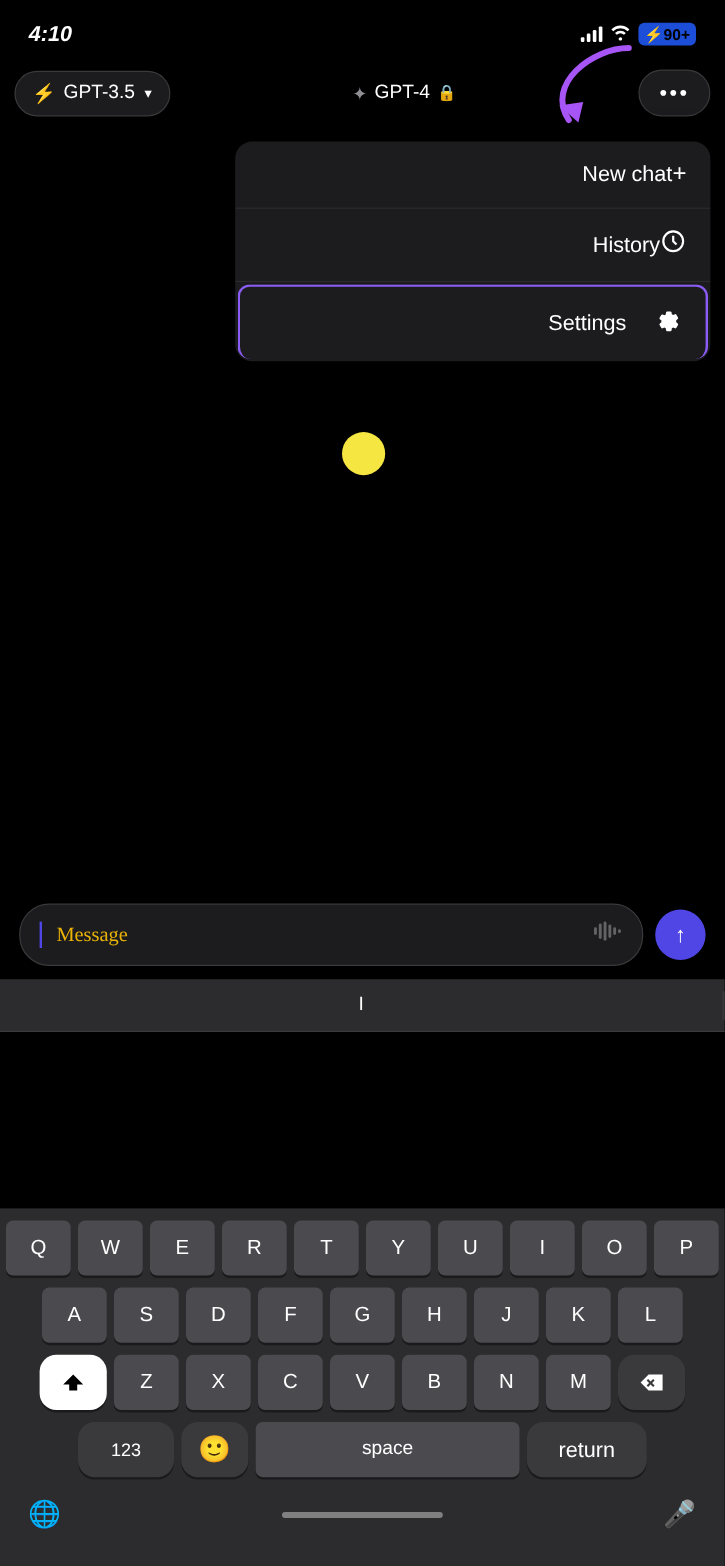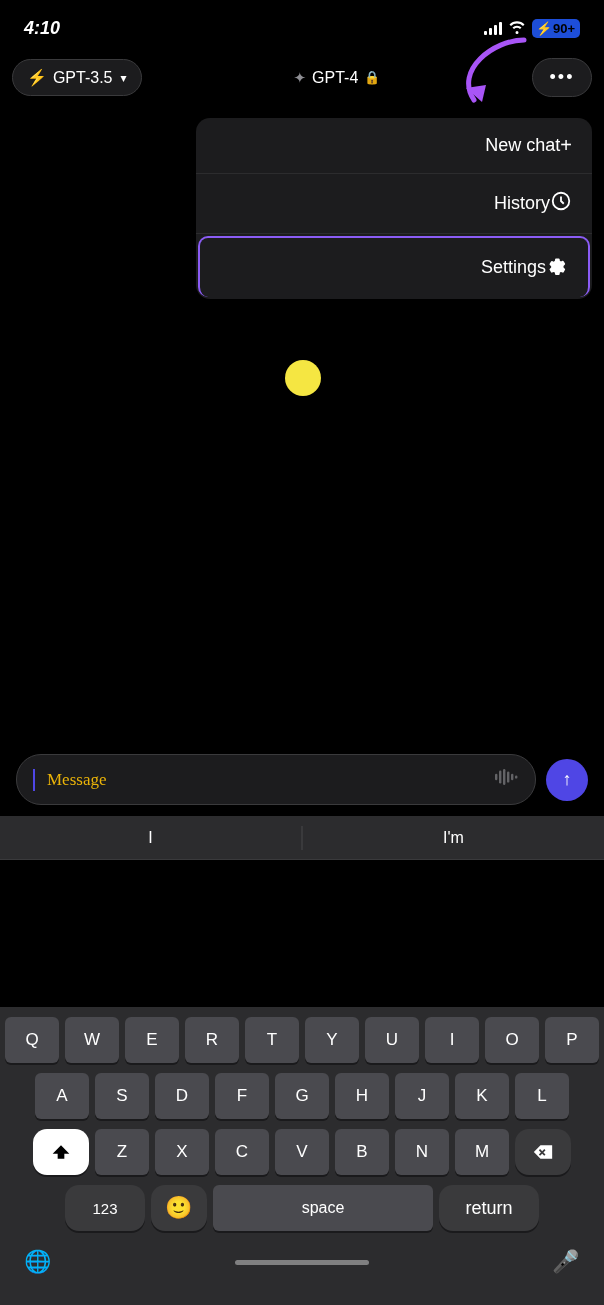--- a/index.html
+++ b/index.html
@@ -178,20 +178,21 @@
       display: flex;
       align-items: center;
       justify-content: flex-end;
       padding: 16px 20px;
       cursor: pointer;
       border-bottom: 1px solid #2c2c2e;
     }
 
     .menu-item:last-child {
       border-bottom: none;
+      gap: 24px;
     }
 
     .menu-item-settings {
       border: 2.5px solid #8b5cf6;
       border-radius: 10px;
       margin: 2px;
     }
 
     .menu-item-label {
       font-size: 18px;
@@ -482,21 +483,20 @@
   </div>
   <div class="send-btn">
     <span class="send-icon">↑</span>
   </div>
 </div>
 
 <div class="predictive-bar">
   <div class="predictive-item">I</div>
   <div class="predictive-divider"></div>
   <div class="predictive-divider"></div>
-  <div class="predictive-item">I'm</div>
 </div>
 
 <div class="keyboard">
 
   <div class="keyboard-row">
     <div class="key">Q</div>
     <div class="key">W</div>
     <div class="key">E</div>
     <div class="key">R</div>
     <div class="key">T</div>

